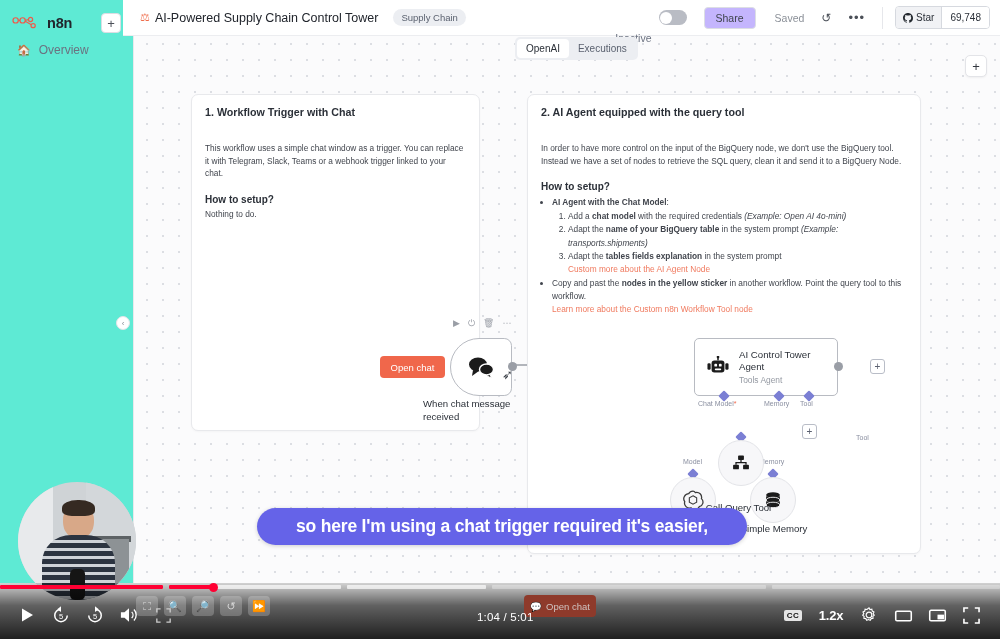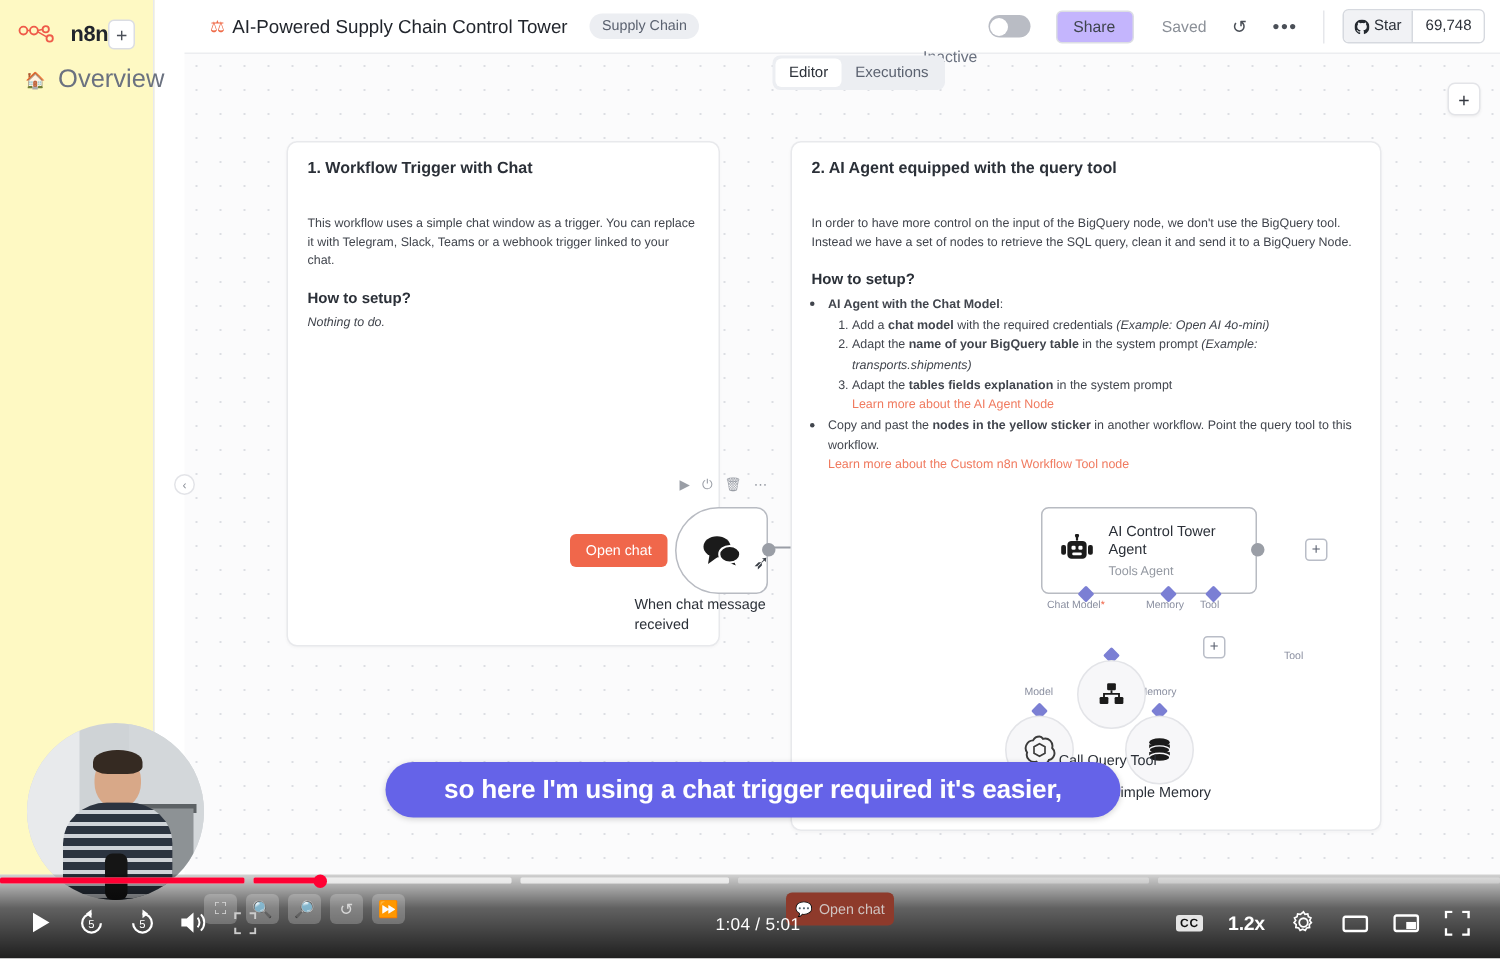--- a/index.html
+++ b/index.html
@@ -5,35 +5,35 @@
   * { box-sizing: border-box; margin: 0; padding: 0; }
   html, body {
     width: 1000px; height: 639px;
     font-family: "Liberation Sans", sans-serif;
     overflow: hidden; background: #fff;
   }
   #app { position: relative; width: 1000px; height: 639px; overflow: hidden; }
 
   
   .sidebar {
-    position: absolute; left: 0; top: 0; width: 103px; height: 583px;
-    background: #fef9c3; border-right: 1px solid #e8e9ec; z-index: 5;
+    position: absolute; left: 0; top: 0; width: 134px; height: 583px;
+    background: #5eead4; border-right: 1px solid #e8e9ec; z-index: 5;
   }
   .sb-top { display: flex; align-items: center; justify-content: space-between;
     padding: 13px 12px 0 12px; }
   .logo-wrap { display: flex; align-items: center; gap: 5px; }
   .logo-mark { width: 30px; height: 14px; }
   .logo-text { font-size: 14.5px; font-weight: 700; color: #21252c; letter-spacing: -0.2px;}
   .plus-btn {
     width: 20px; height: 20px; border: 1px solid #dbdde3; border-radius: 4px;
     display: flex; align-items: center; justify-content: center;
     font-size: 13px; color: #4b4f58; background: #fff; line-height: 1;
   }
   .sb-item { display: flex; align-items: center; gap: 8px; padding: 10px 0 0 17px; }
-  .sb-item-label { font-size: 17px; color: #6b7280; }
+  .sb-item-label { font-size: 12px; color: #6b7280; }
   .home-ico { font-size: 11px; color: #3b3f46; }
   .sb-collapse {
     position: absolute; left: 116px; top: 316px; width: 14px; height: 14px;
     border-radius: 50%; background: #fff; border: 1px solid #e3e4e8;
     font-size: 8px; color: #8a8f98; display: flex; align-items: center;
     justify-content: center; z-index: 7;
   }
 
   
   .topbar {
@@ -96,21 +96,21 @@
   .sticky {
     position: absolute; background: #fff; border: 1px solid #e8e9ec;
     border-radius: 7px; box-shadow: 0 1px 2px rgba(0,0,0,.03);
   }
   #sticky1 { left: 68px; top: 58px; width: 289px; height: 337px; }
   #sticky2 { left: 404px; top: 58px; width: 394px; height: 460px; }
   .sk-pad { padding: 11px 13px; }
   .sk-h { font-size: 10.7px; font-weight: 700; color: #2b3038; margin-bottom: 24px; }
   .sk-p { font-size: 8.3px; color: #41454d; line-height: 1.52; }
   .sk-h2 { font-size: 10px; font-weight: 700; color: #2b3038; margin: 14px 0 4px 0; }
-  .sk-i { font-size: 8.3px; color: #41454d; font-style: italic; }
+  .sk-i { font-size: 8.3px; color: #41454d; }
   ul.sk-ul { margin: 0 0 0 11px; }
   ul.sk-ul > li { font-size: 8.3px; color: #41454d; line-height: 1.55; margin-bottom: 1px; }
   ol.sk-ol { margin: 1px 0 1px 16px; }
   ol.sk-ol > li { font-size: 8.3px; color: #41454d; line-height: 1.6; }
   .lnk { color: #f07a5f; font-size: 8.3px; }
   .bold { font-weight: 700; }
   .ital { font-style: italic; }
 
   
   .node-toolbar {
@@ -269,21 +269,21 @@
             <path fill="#24292f" d="M8 0C3.58 0 0 3.58 0 8c0 3.54 2.29 6.53 5.47 7.59.4.07.55-.17.55-.38 0-.19-.01-.82-.01-1.49-2.01.37-2.53-.49-2.69-.94-.09-.23-.48-.94-.82-1.13-.28-.15-.68-.52-.01-.53.63-.01 1.08.58 1.23.82.72 1.21 1.87.87 2.33.66.07-.52.28-.87.51-1.07-1.78-.2-3.64-.89-3.64-3.95 0-.87.31-1.59.82-2.15-.08-.2-.36-1.02.08-2.12 0 0 .67-.21 2.2.82a7.4 7.4 0 0 1 2-.27c.68 0 1.36.09 2 .27 1.53-1.04 2.2-.82 2.2-.82.44 1.1.16 1.92.08 2.12.51.56.82 1.27.82 2.15 0 3.07-1.87 3.75-3.65 3.95.29.25.54.73.54 1.48 0 1.07-.01 1.93-.01 2.2 0 .21.15.46.55.38A8.01 8.01 0 0 0 16 8c0-4.42-3.58-8-8-8z"></path>
           </svg>
           <span>Star</span>
         </div>
         <div class="star-right">69,748</div>
       </div>
     </div>
   </div>
 
   <div class="tabs">
-    <div class="tab active">Editor</div>
+    <div class="tab active">OpenAI</div>
     <div class="tab">Executions</div>
   </div>
 
   <div class="canvas">
 
     <div class="canvas-plus">+</div>
 
     <svg style="position:absolute;left:0;top:0;width:877px;height:547px;">
       <line x1="267" y1="329" x2="448" y2="329" stroke="#9a9ea6" stroke-width="1.3"></line>
       <polygon points="446,325 453,329 446,333" fill="#5a5f68"></polygon>
@@ -310,21 +310,21 @@
         <div class="sk-h">2. AI Agent equipped with the query tool</div>
         <div class="sk-p">In order to have more control on the input of the BigQuery node, we don't use the BigQuery tool. Instead we have a set of nodes to retrieve the SQL query, clean it and send it to a BigQuery Node.</div>
         <div class="sk-h2">How to setup?</div>
         <ul class="sk-ul">
           <li>
             <span class="bold">AI Agent with the Chat Model</span><span>:</span>
             <ol class="sk-ol">
               <li><span>Add a </span><span class="bold">chat model</span><span> with the required credentials </span><span class="ital">(Example: Open AI 4o-mini)</span></li>
               <li><span>Adapt the </span><span class="bold">name of your BigQuery table</span><span> in the system prompt </span><span class="ital">(Example: transports.shipments)</span></li>
               <li><span>Adapt the </span><span class="bold">tables fields explanation</span><span> in the system prompt</span>
-                <div class="lnk">Learn more about the AI Agent Node</div>
+                <div class="lnk">Custom more about the AI Agent Node</div>
               </li>
             </ol>
           </li>
           <li>
             <span>Copy and past the </span><span class="bold">nodes in the yellow sticker</span><span> in another workflow. Point the query tool to this workflow.</span>
             <div class="lnk">Learn more about the Custom n8n Workflow Tool node</div>
           </li>
         </ul>
       </div>
     </div>

